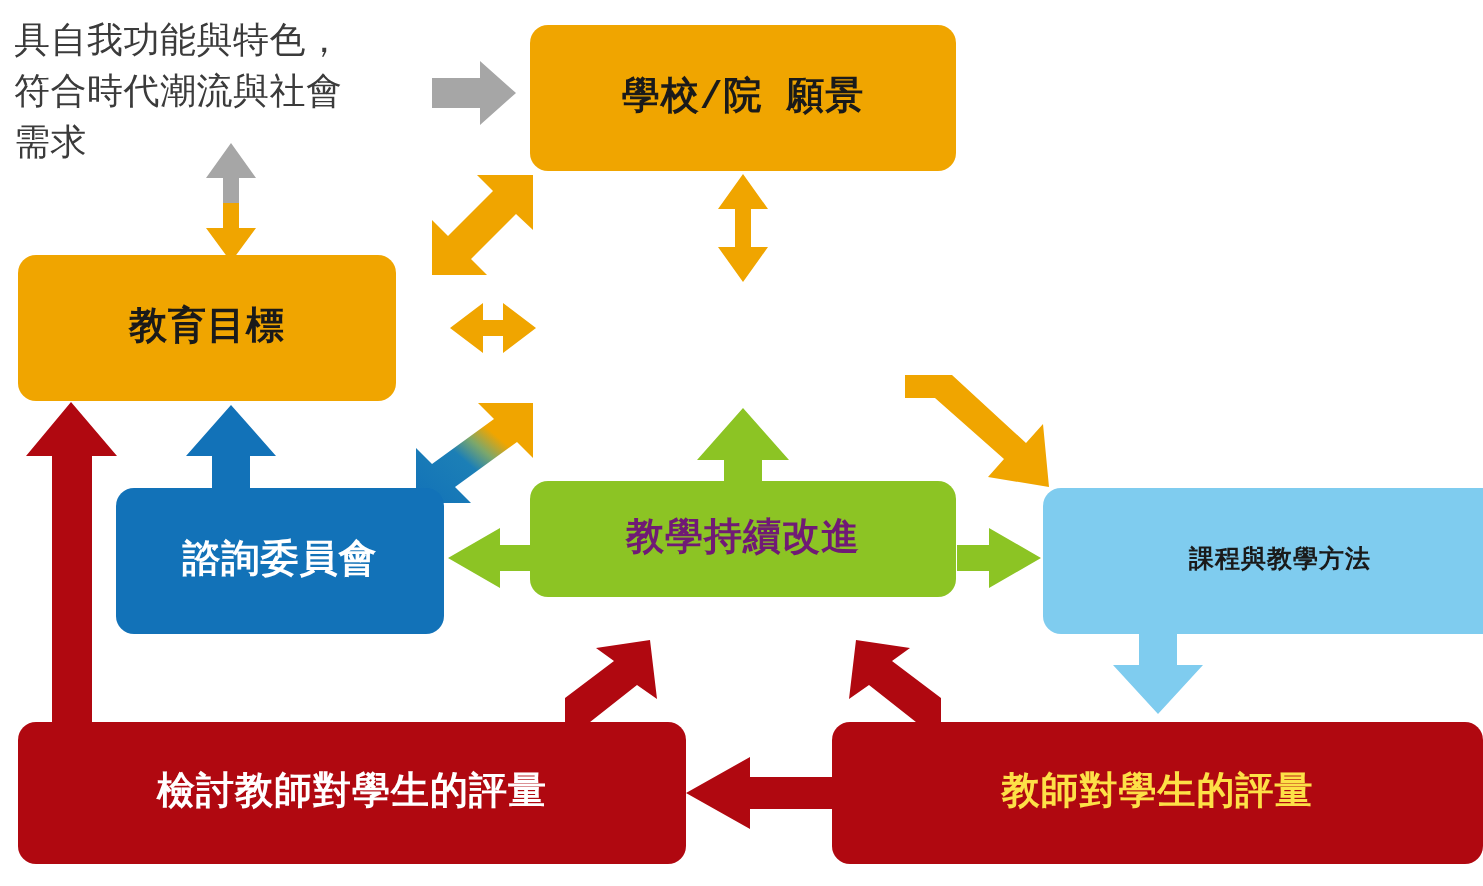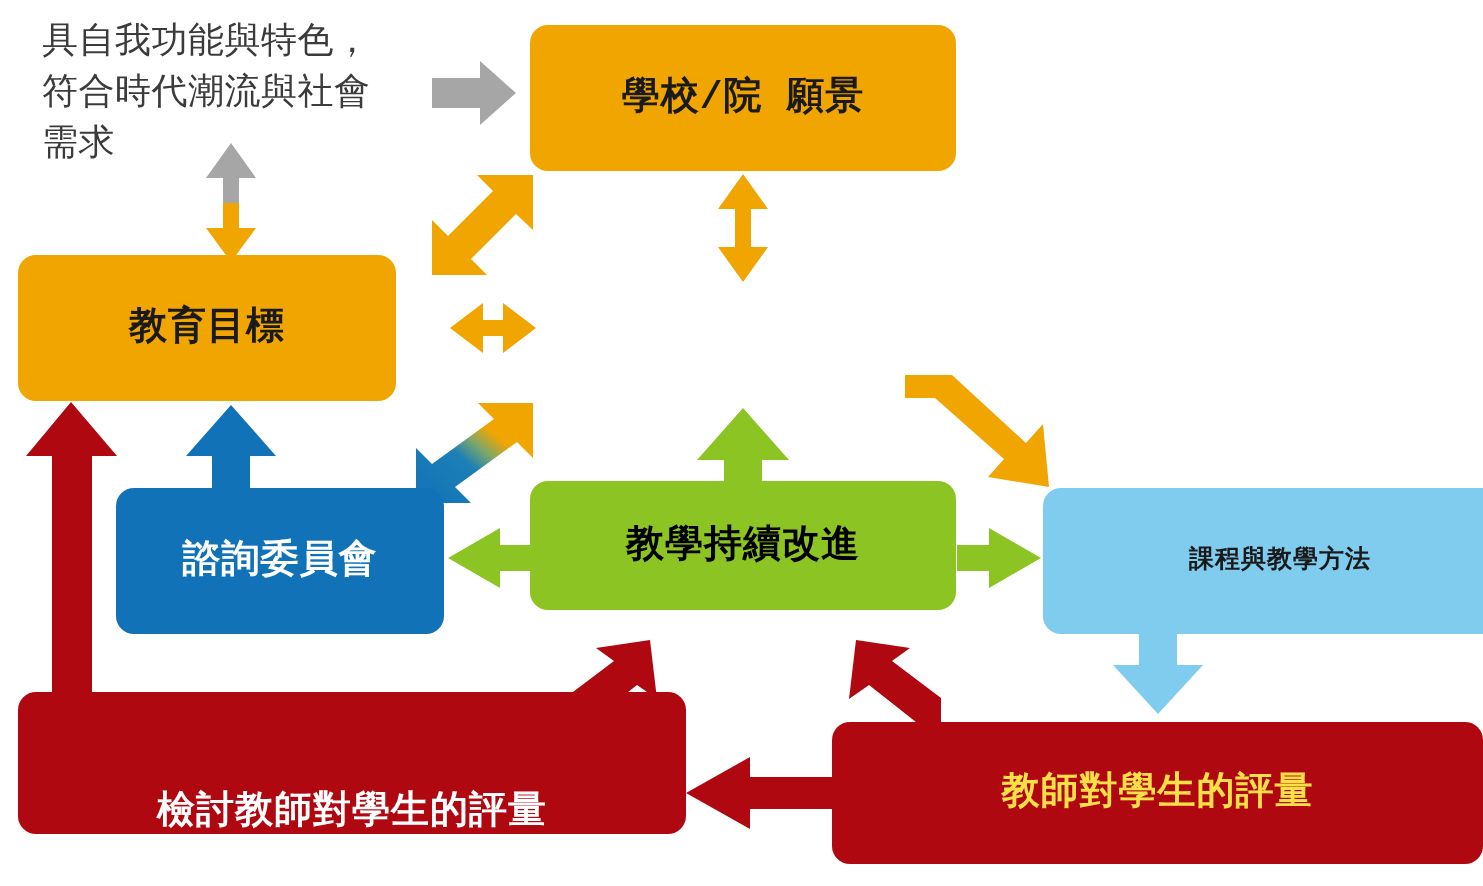--- a/index.html
+++ b/index.html
@@ -22,21 +22,20 @@
     font-family:Liberation Mono, monospace;
   }
   .caption{
     position:absolute;
     z-index:3;
     color:#3b3b3b;
     font-weight:400;
     line-height:1.42;
     letter-spacing:0.5px;
     white-space:pre-line;
-    margin-left:28px;
   }
 </style>
 </head>
 <body>
 
 <div id="stage">
 
   <svg id="svg-layer" viewBox="0 0 1483 886" xmlns="http://www.w3.org/2000/svg">
     <defs>
       <linearGradient id="gradBlueOrange" x1="0" y1="1" x2="1" y2="0">
@@ -124,29 +123,29 @@
 
   <div class="node" style="left:18px;top:255px;width:378px;height:146px;background:#F0A500;color:#1a1a1a;font-size:38px;">
     <span>教育目標</span>
   </div>
 
 
   <div class="node" style="left:116px;top:488px;width:328px;height:146px;background:#1272B8;color:#ffffff;font-size:38px;">
     <span>諮詢委員會</span>
   </div>
 
-  <div class="node" style="left:530px;top:481px;width:426px;height:129px;background:#8CC424;color:#000000;font-size:38px;">
+  <div class="node" style="left:530px;top:481px;width:426px;height:116px;background:#8CC424;color:#701a75;font-size:38px;">
     <span>教學持續改進</span>
   </div>
 
   <div class="node" style="left:1043px;top:488px;width:474px;height:146px;background:#7FCCEF;color:#1a1a1a;font-size:25px;align-items:center;">
     <span>課程與教學方法</span>
   </div>
 
-  <div class="node" style="left:18px;top:692px;width:668px;height:142px;background:#B00810;color:#ffffff;font-size:38px;align-items:flex-end;">
+  <div class="node" style="left:18px;top:722px;width:668px;height:142px;background:#B00810;color:#ffffff;font-size:38px;">
     <span>檢討教師對學生的評量</span>
   </div>
 
   <div class="node" style="left:832px;top:722px;width:651px;height:142px;background:#B00810;color:#fde047;font-size:38px;">
     <span>教師對學生的評量</span>
   </div>
 
 </div>
 
 </body></html>

